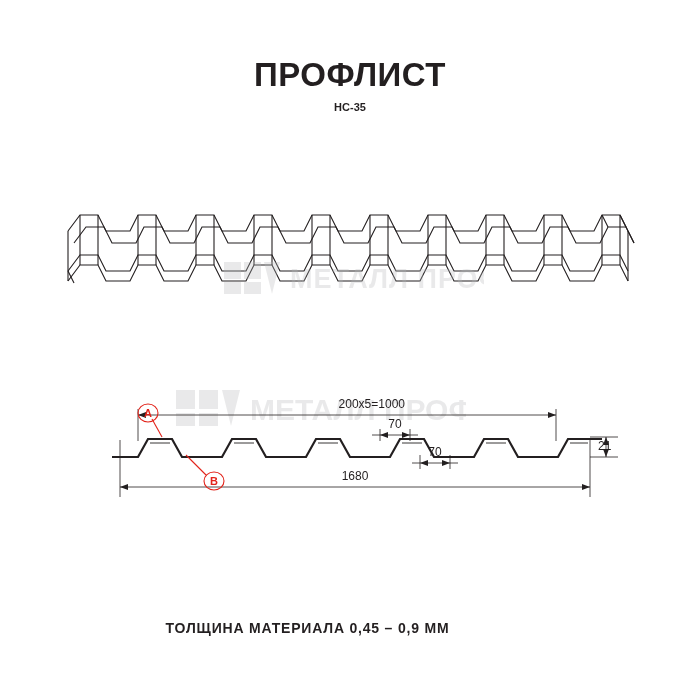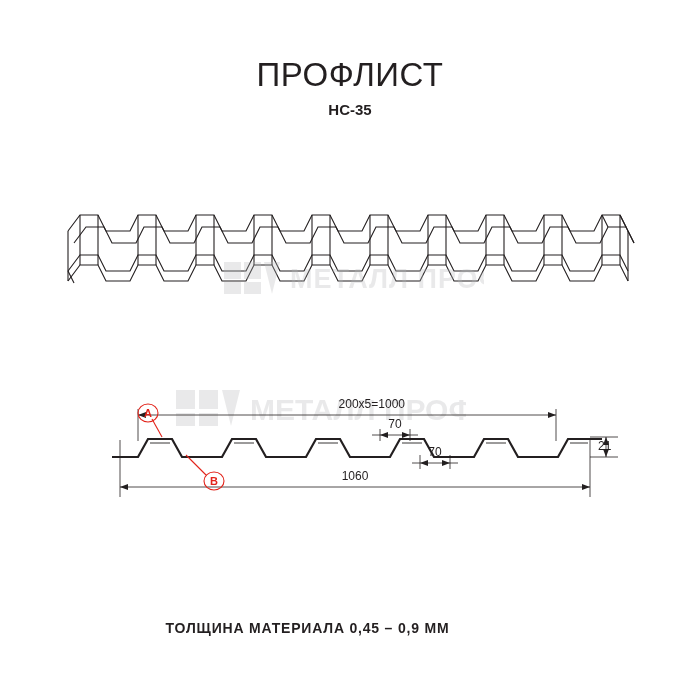--- a/index.html
+++ b/index.html
@@ -20,31 +20,31 @@
     width: 700px;
     height: 700px;
   }
   .title {
     position: absolute;
     top: 56px;
     left: 0;
     width: 700px;
     text-align: center;
     font-size: 33px;
-    font-weight: normal;
+    font-weight: bold;
     letter-spacing: 0.5px;
     color: #231f20;
   }
   .subtitle {
     position: absolute;
     top: 101px;
     left: 0;
     width: 700px;
     text-align: center;
-    font-size: 15px;
+    font-size: 11px;
     font-weight: bold;
     color: #231f20;
   }
   .iso-wrap {
     position: absolute;
     top: 185px;
     left: 60px;
     width: 580px;
     height: 130px;
   }
@@ -230,20 +230,20 @@
         <ellipse cx="124" cy="96" rx="10" ry="9"></ellipse>
       </g>
       <text x="58" y="32" fill="#e2231a" text-anchor="middle" font-family="Liberation Sans, sans-serif" font-size="11" font-weight="bold">A</text>
       <text x="124" y="100" fill="#e2231a" text-anchor="middle" font-family="Liberation Sans, sans-serif" font-size="11" font-weight="bold">B</text>
     </svg>
 
     <div style="position:absolute;left:0;top:0;width:540px;height:130px;pointer-events:none;">
       <div style="position:absolute;left:205px;top:12px;width:110px;text-align:right;font-size:12px;">200х5=1000</div>
       <div style="position:absolute;left:275px;top:32px;width:60px;text-align:center;font-size:12px;">70</div>
       <div style="position:absolute;left:315px;top:60px;width:60px;text-align:center;font-size:12px;">70</div>
-      <div style="position:absolute;left:215px;top:84px;width:100px;text-align:center;font-size:12px;">1060</div>
+      <div style="position:absolute;left:215px;top:84px;width:100px;text-align:center;font-size:12px;">1680</div>
       <div style="position:absolute;left:508px;top:54px;width:30px;text-align:left;font-size:12px;">21</div>
     </div>
   </div>
 
   <div class="footer">ТОЛЩИНА МАТЕРИАЛА 0,45 – 0,9 ММ</div>
 
 </div>
 
 </body></html>

